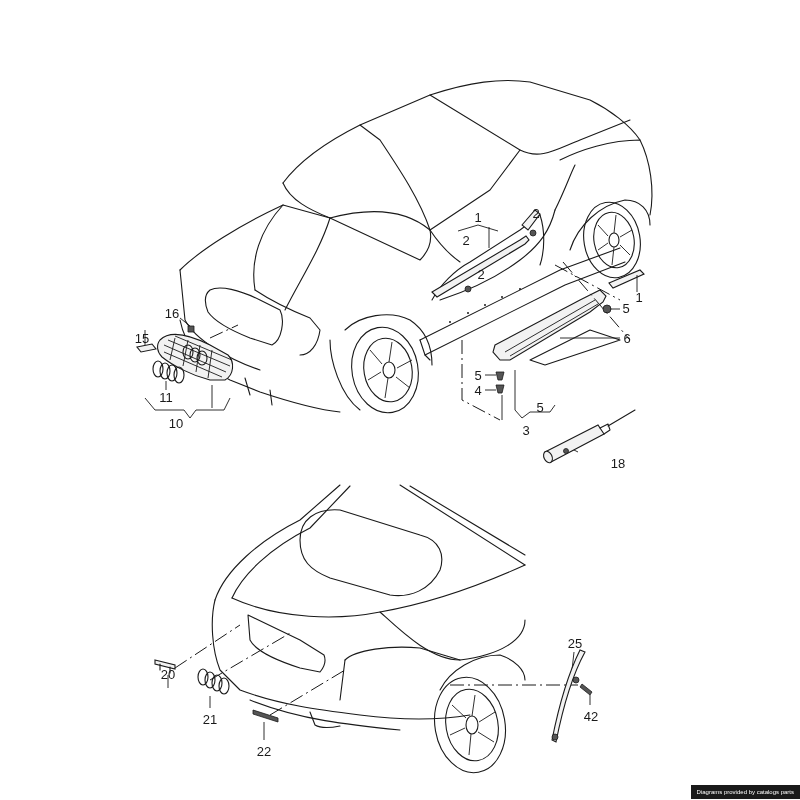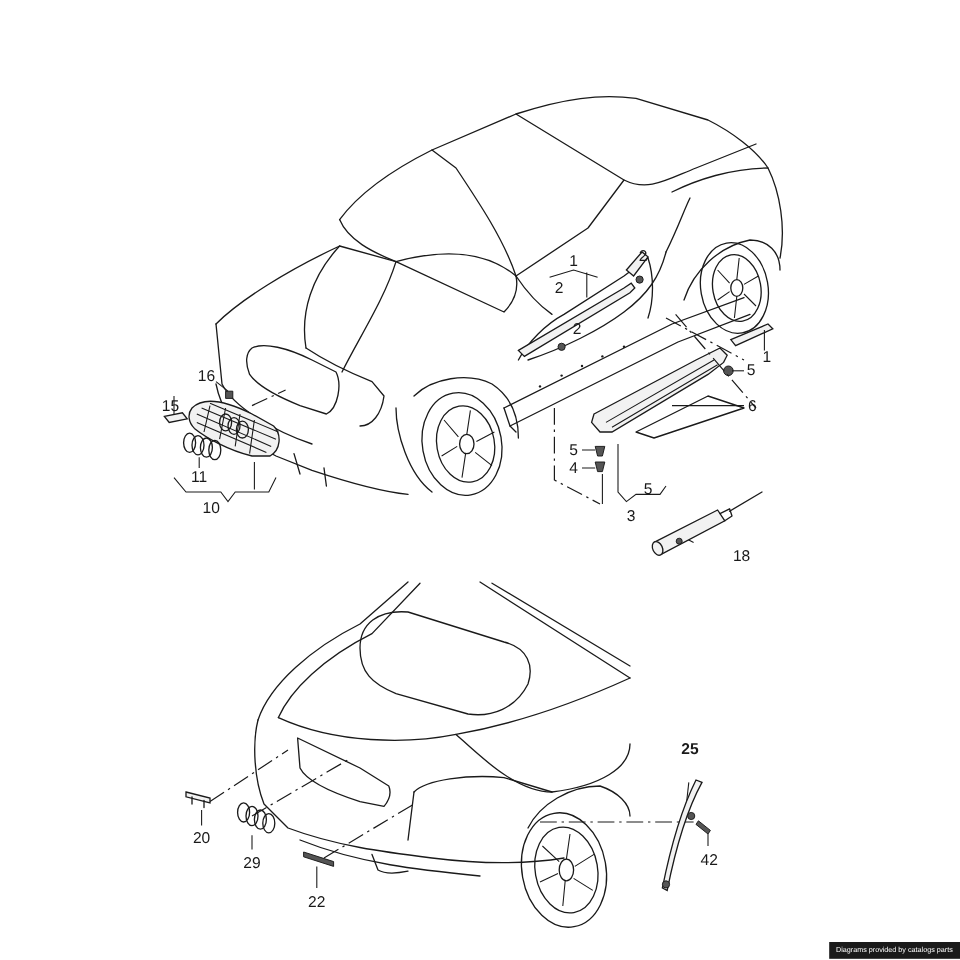--- a/index.html
+++ b/index.html
@@ -208,19 +208,19 @@
 <div class="callout" style="left:166px;top:397px;">11</div>
 <div class="callout" style="left:176px;top:423px;">10</div>
 <div class="callout" style="left:639px;top:297px;">1</div>
 <div class="callout" style="left:626px;top:308px;">5</div>
 <div class="callout" style="left:627px;top:338px;">6</div>
 <div class="callout" style="left:478px;top:375px;">5</div>
 <div class="callout" style="left:478px;top:390px;">4</div>
 <div class="callout" style="left:540px;top:407px;">5</div>
 <div class="callout" style="left:526px;top:430px;">3</div>
 <div class="callout" style="left:618px;top:463px;">18</div>
-<div class="callout" style="left:168px;top:698px;text-align:right;">20</div>
-<div class="callout" style="left:210px;top:719px;">29</div>
+<div class="callout" style="left:168px;top:674px;text-align:right;">20</div>
+<div class="callout" style="left:210px;top:719px;">21</div>
 <div class="callout" style="left:264px;top:751px;">22</div>
-<div class="callout" style="left:575px;top:624px;font-weight:bold;">25</div>
+<div class="callout" style="left:575px;top:643px;">25</div>
 <div class="callout" style="left:591px;top:716px;">42</div>
 
 <div class="footer">Diagrams provided by catalogs parts</div>
 
 </body></html>

